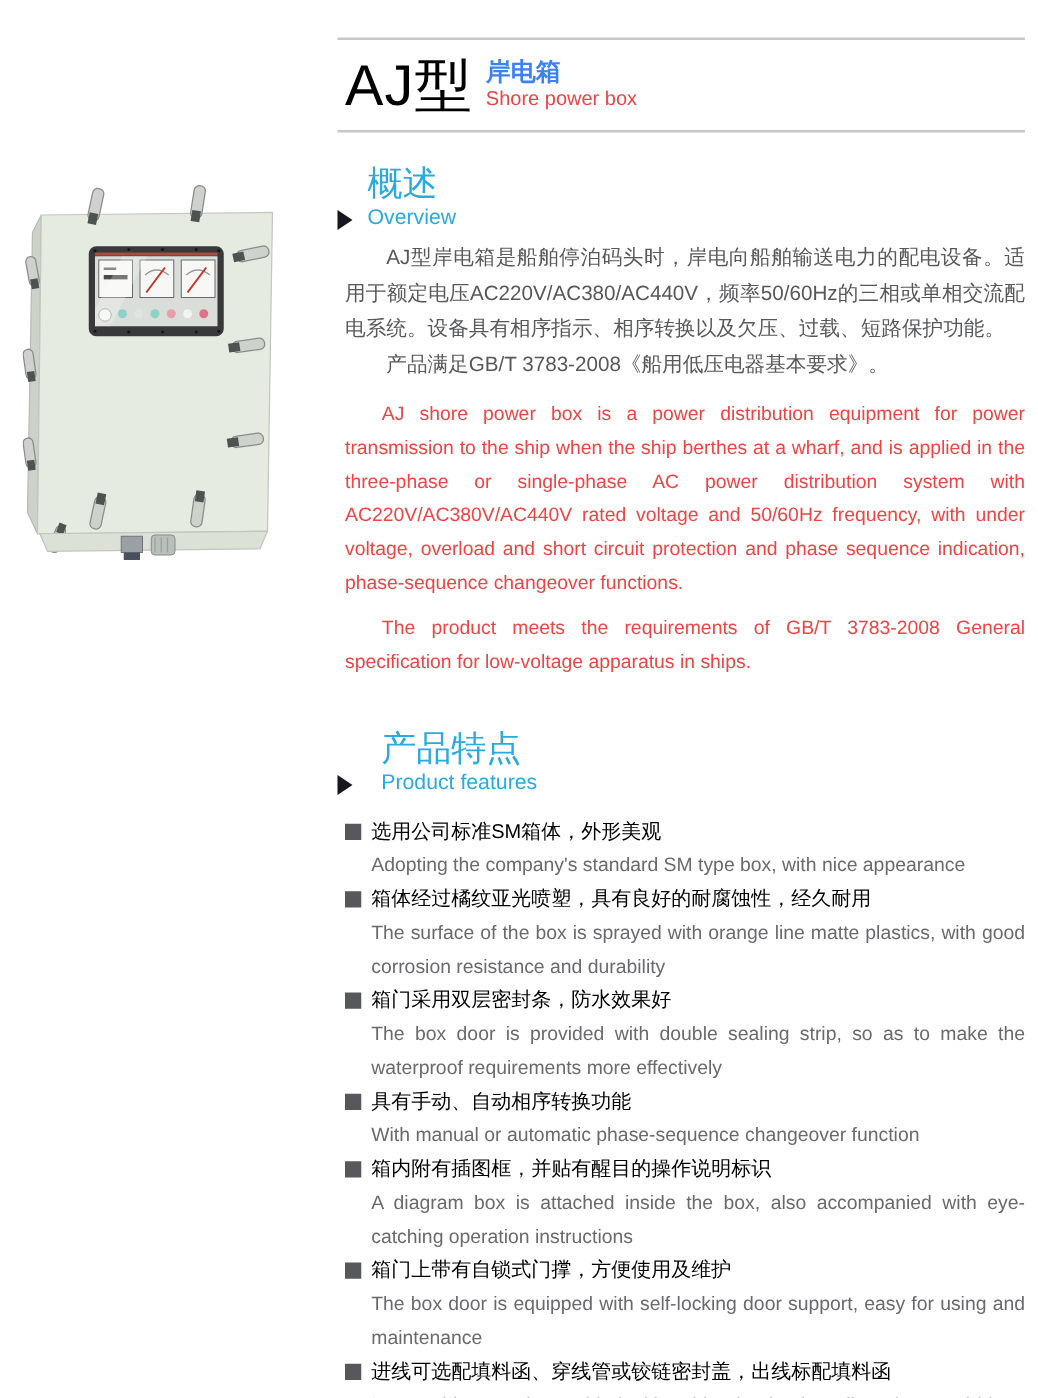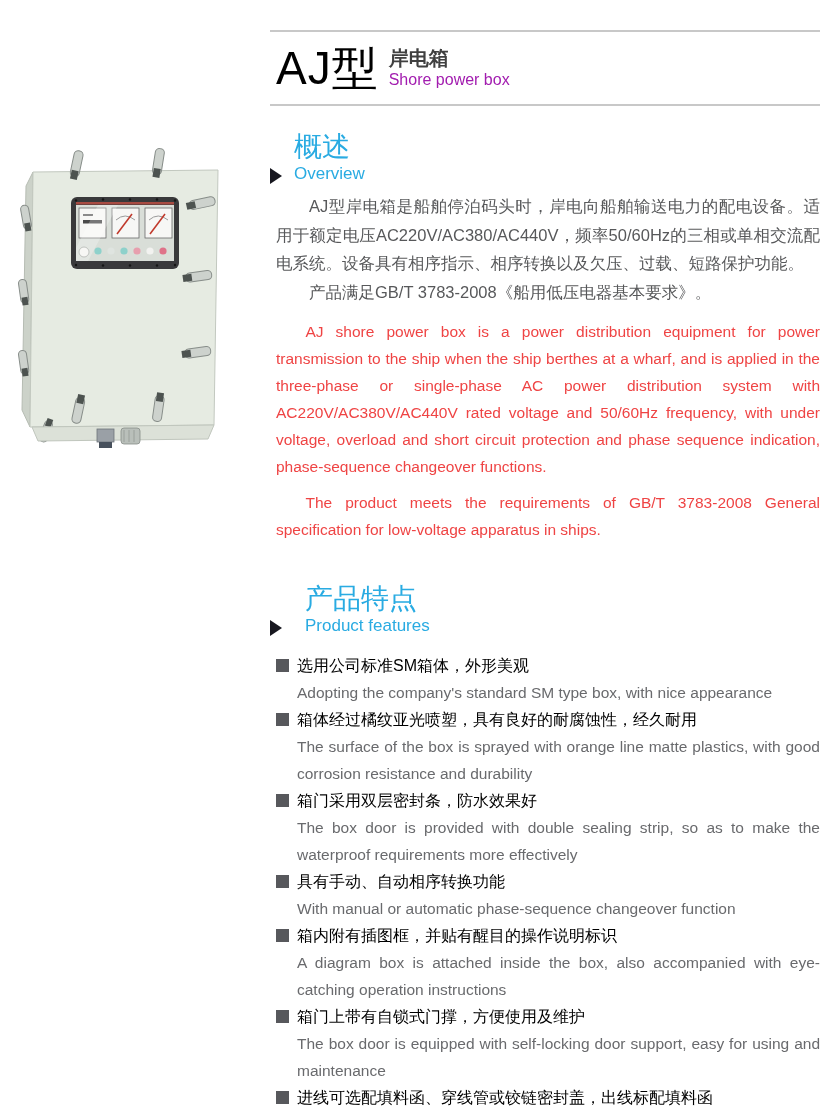--- a/index.html
+++ b/index.html
@@ -18,22 +18,22 @@
 
   .title-block{
     margin-top:30px;
     border-top:2px solid #c8c8c8;
     border-bottom:2px solid #c8c8c8;
     padding:11px 0 11px 6px;
   }
   .title-row{display:flex;align-items:center;}
   .title-model{font-size:46px;line-height:50px;color:#000000;letter-spacing:1px;}
   .title-sub{margin-left:10px;display:flex;flex-direction:column;justify-content:center;}
-  .title-sub-cn{font-size:20px;font-weight:700;color:#404040;line-height:24px;}
-  .title-sub-en{font-size:16px;color:#a21caf;line-height:20px;}
+  .title-sub-cn{font-size:20px;font-weight:700;color:#3b82f6;line-height:24px;}
+  .title-sub-en{font-size:16px;color:#ef4444;line-height:20px;}
 
   .section-head{display:flex;align-items:flex-end;}
   .section-head.first{margin-top:25px;}
   .section-head.second{margin-top:40px;gap:11px;}
   .tri{
     width:0;height:0;flex:none;
     border-left:12px solid #17171f;
     border-top:8px solid transparent;
     border-bottom:8px solid transparent;
     margin:8px 0 0 0;

